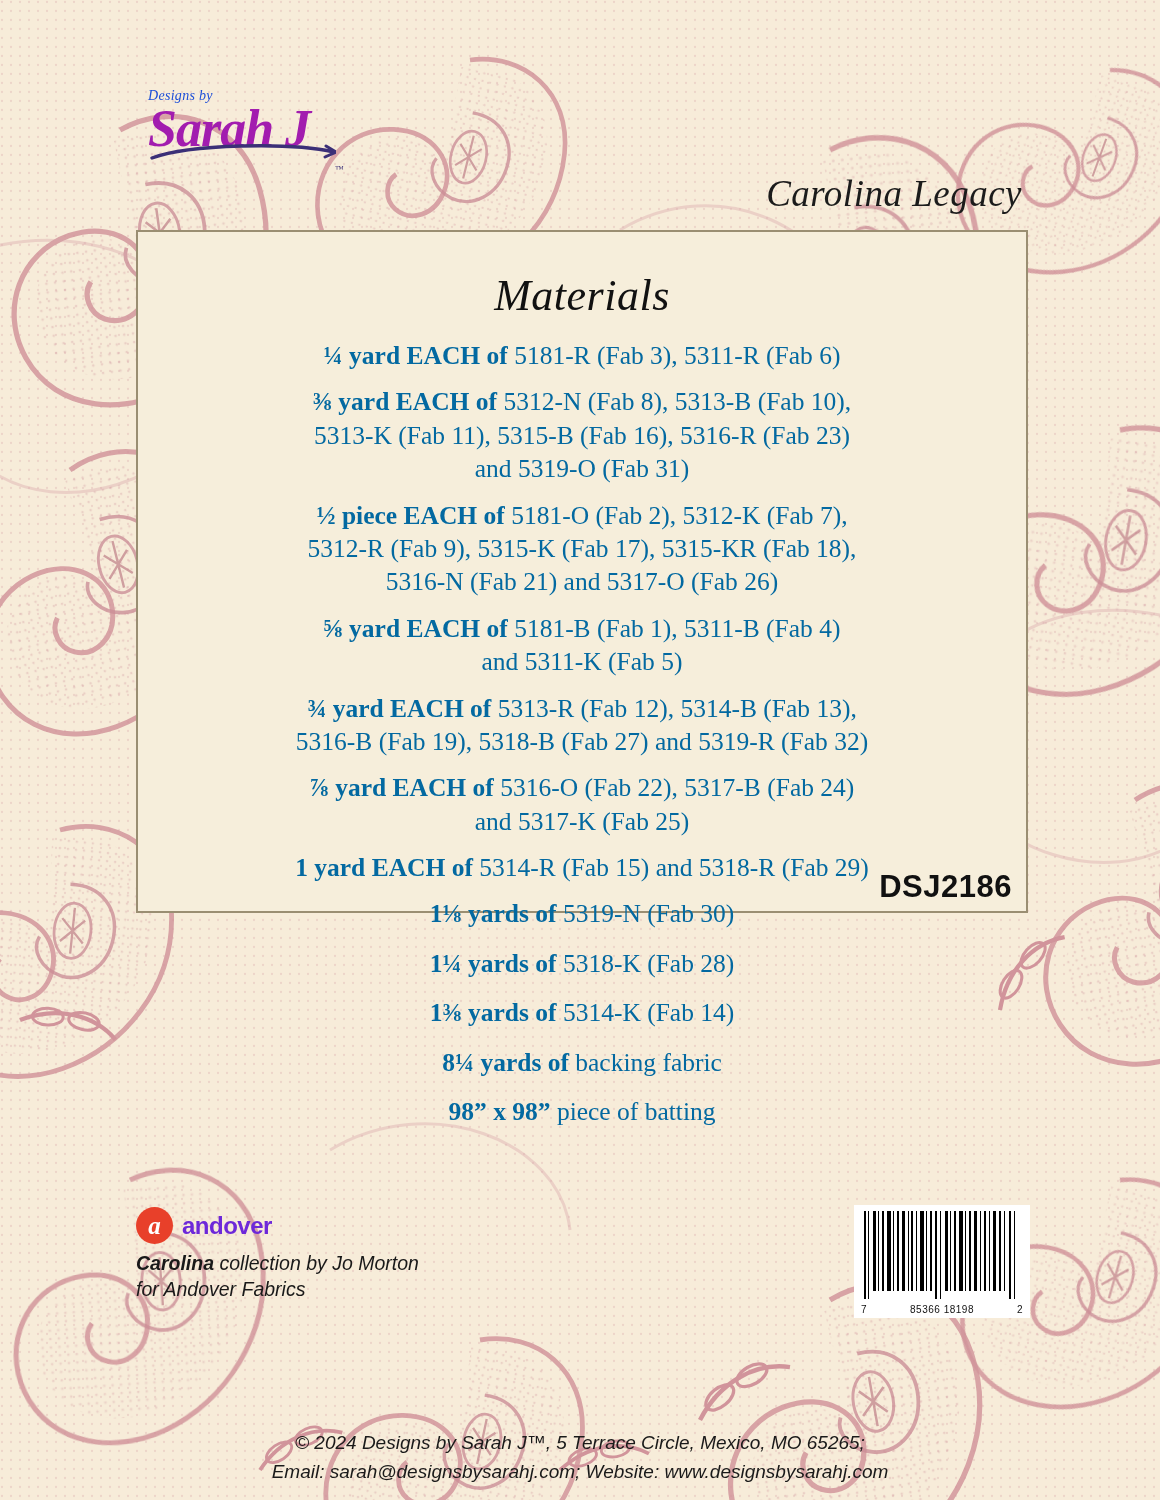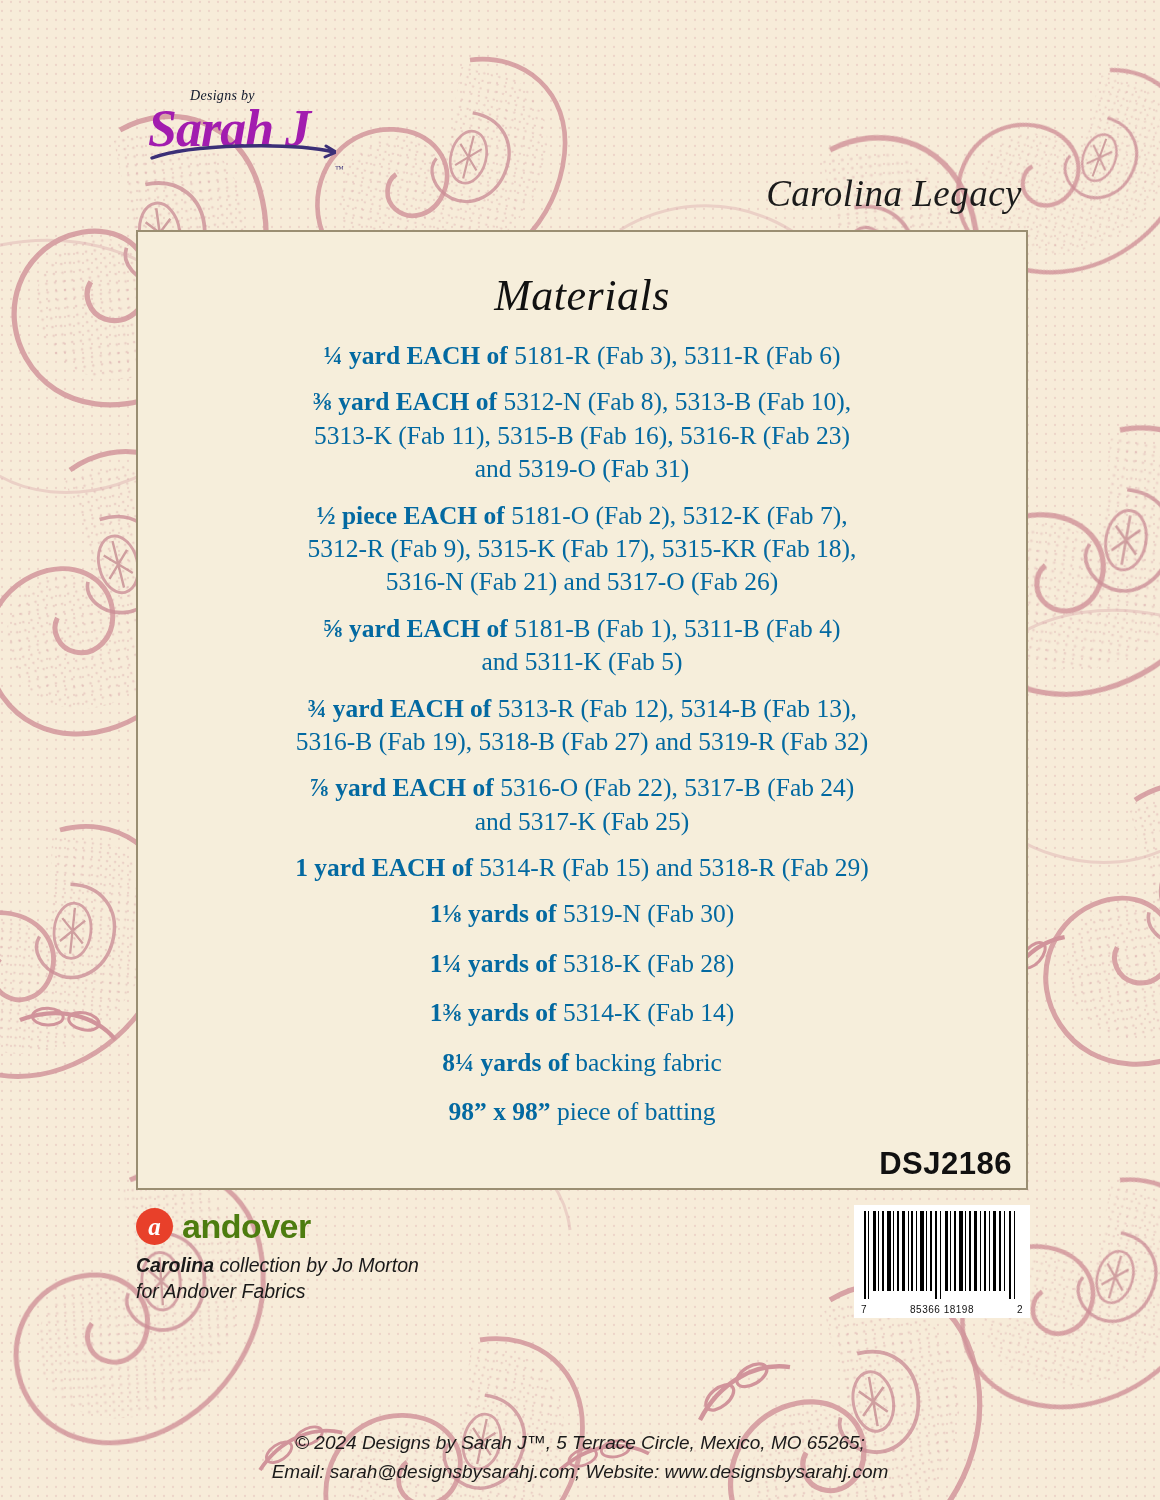--- a/index.html
+++ b/index.html
@@ -27,23 +27,22 @@
     left: 148px;
     top: 88px;
     width: 190px;
     height: 88px;
     z-index: 3;
   }
   #logo .designs-by {
     font-family: "Liberation Serif", serif;
     font-style: italic;
     font-size: 14px;
-    color: #0f172a;
+    color: #1d4ed8;
     letter-spacing: .3px;
-    margin-left: 42px;
   }
   #logo .sarahj {
     font-family: "Liberation Serif", serif;
     font-style: italic;
     font-weight: bold;
     font-size: 52px;
     color: #a21caf;
     line-height: .95;
     letter-spacing: -1px;
   }
@@ -74,21 +73,21 @@
     letter-spacing: .5px;
     z-index: 3;
   }
 
   
   #panel {
     position: absolute;
     left: 136px;
     top: 230px;
     width: 892px;
-    height: 960px;
+    height: 683px;
     background: #f6eedb;
     border: 2px solid #9a8e72;
     z-index: 2;
     padding: 30px 40px 0 40px;
   }
   #panel h1 {
     margin: 8px 0 18px 0;
     text-align: center;
     font-family: "Liberation Serif", serif;
     font-style: italic;
@@ -141,22 +140,22 @@
     font-family: "Liberation Serif", serif;
     font-style: italic;
     font-weight: bold;
     font-size: 25px;
     line-height: 37px;
     text-align: center;
   }
   #andover .word {
     font-family: "Liberation Sans", sans-serif;
     font-weight: bold;
-    font-size: 34px;
-    color: #4d7c0f;
+    font-size: 24px;
+    color: #6d28d9;
     letter-spacing: -.5px;
     text-align: center;
   }
   #andover .cred {
     margin-top: 7px;
     font-family: "Liberation Sans", sans-serif;
     font-style: italic;
     font-size: 19.5px;
     color: #191919;
     line-height: 1.33;

